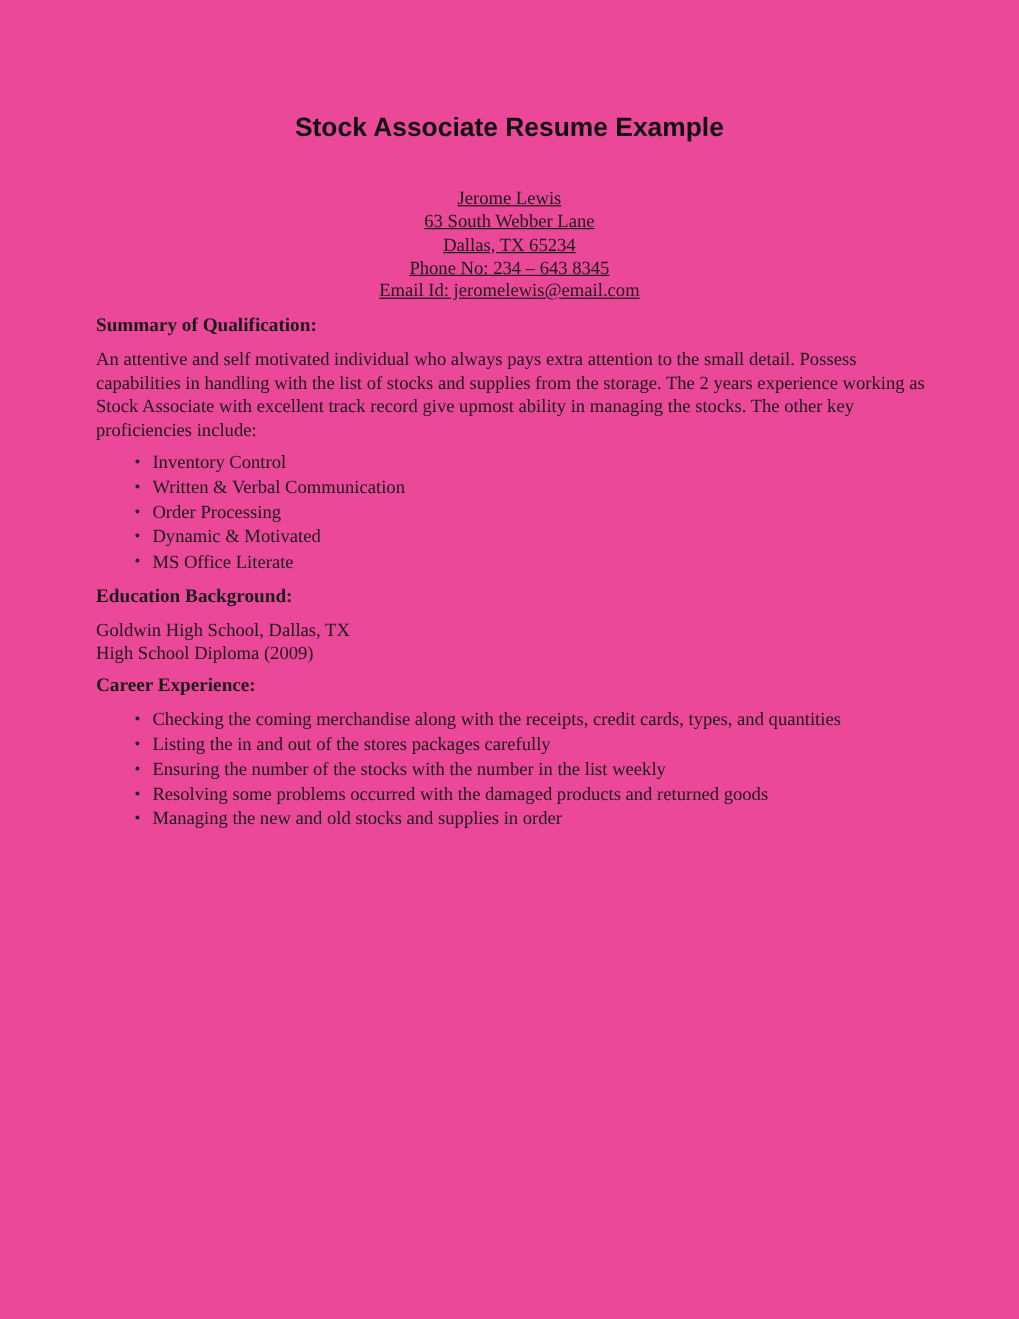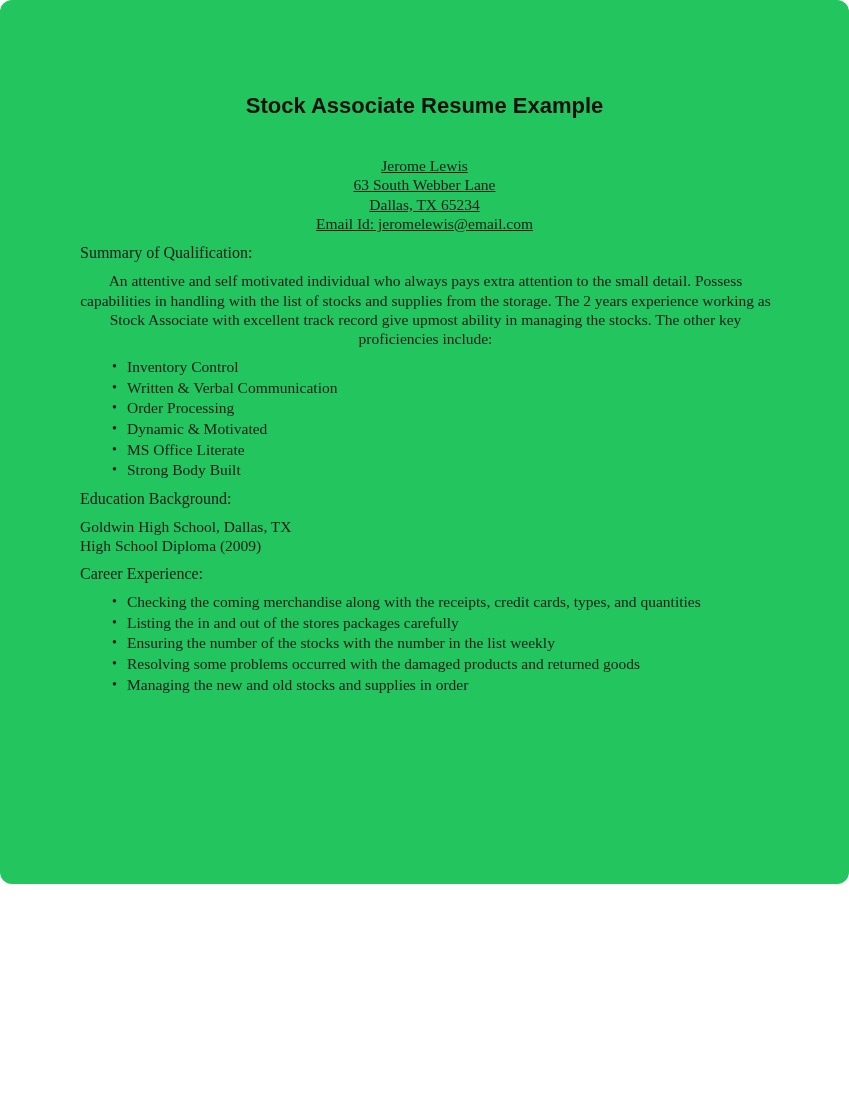--- a/index.html
+++ b/index.html
@@ -3,28 +3,27 @@
 <meta charset="utf-8">
 <style>
   html, body {
     margin: 0;
     padding: 0;
     background: #ffffff;
   }
   .page {
     position: relative;
     width: 849px;
-    height: 884px;
-    background: #22c55e;
+    height: 1099px;
+    background: #ec4899;
     color: #1b1b1b;
     font-family: "Liberation Serif", serif;
     font-size: 15.5px;
     overflow: hidden;
     box-sizing: border-box;
-    border-radius: 12px;
   }
   .doc-title {
     padding-top: 93px;
     margin: 0;
     text-align: center;
     font-family: "Liberation Sans", sans-serif;
     font-weight: bold;
     font-size: 22px;
     line-height: 26px;
     color: #101010;
@@ -34,30 +33,30 @@
     text-align: center;
     line-height: 19.3px;
     text-decoration: underline;
   }
   .content {
     padding: 0 78px 0 80px;
   }
   .section-heading {
     margin: 8px 0 0 0;
     font-size: 16px;
-    font-weight: normal;
+    font-weight: bold;
     line-height: 20px;
   }
   .section-heading.first {
     margin-top: 10px;
   }
   .body-par {
     margin: 8px 0 0 0;
     line-height: 19.4px;
-    text-align: center;
+    text-align: left;
   }
   ul.bullet-list {
     margin: 8px 0 0 0;
     padding: 0 0 0 32px;
     list-style: none;
     line-height: 20.7px;
     font-family: Liberation Serif, serif;
   }
   ul.bullet-list li {
     position: relative;
@@ -84,36 +83,36 @@
 <body>
 
 <div class="page">
 
   <h1 class="doc-title">Stock Associate Resume Example</h1>
 
   <div class="contact-block">
     <div>Jerome Lewis</div>
     <div>63 South Webber Lane</div>
     <div>Dallas, TX 65234</div>
+    <div>Phone No: 234 – 643 8345</div>
     <div>Email Id: jeromelewis@email.com</div>
   </div>
 
   <div class="content">
 
     <h2 class="section-heading first">Summary of Qualification:</h2>
 
     <p class="body-par">An attentive and self motivated individual who always pays extra attention to the small detail. Possess capabilities in handling with the list of stocks and supplies from the storage. The 2 years experience working as Stock Associate with excellent track record give upmost ability in managing the stocks. The other key proficiencies include:</p>
 
     <ul class="bullet-list">
       <li>Inventory Control</li>
       <li>Written &amp; Verbal Communication</li>
       <li>Order Processing</li>
       <li>Dynamic &amp; Motivated</li>
       <li>MS Office Literate</li>
-      <li>Strong Body Built</li>
     </ul>
 
     <h2 class="section-heading">Education Background:</h2>
 
     <div class="plain-lines">
       <div>Goldwin High School, Dallas, TX</div>
       <div>High School Diploma (2009)</div>
     </div>
 
     <h2 class="section-heading">Career Experience:</h2>

